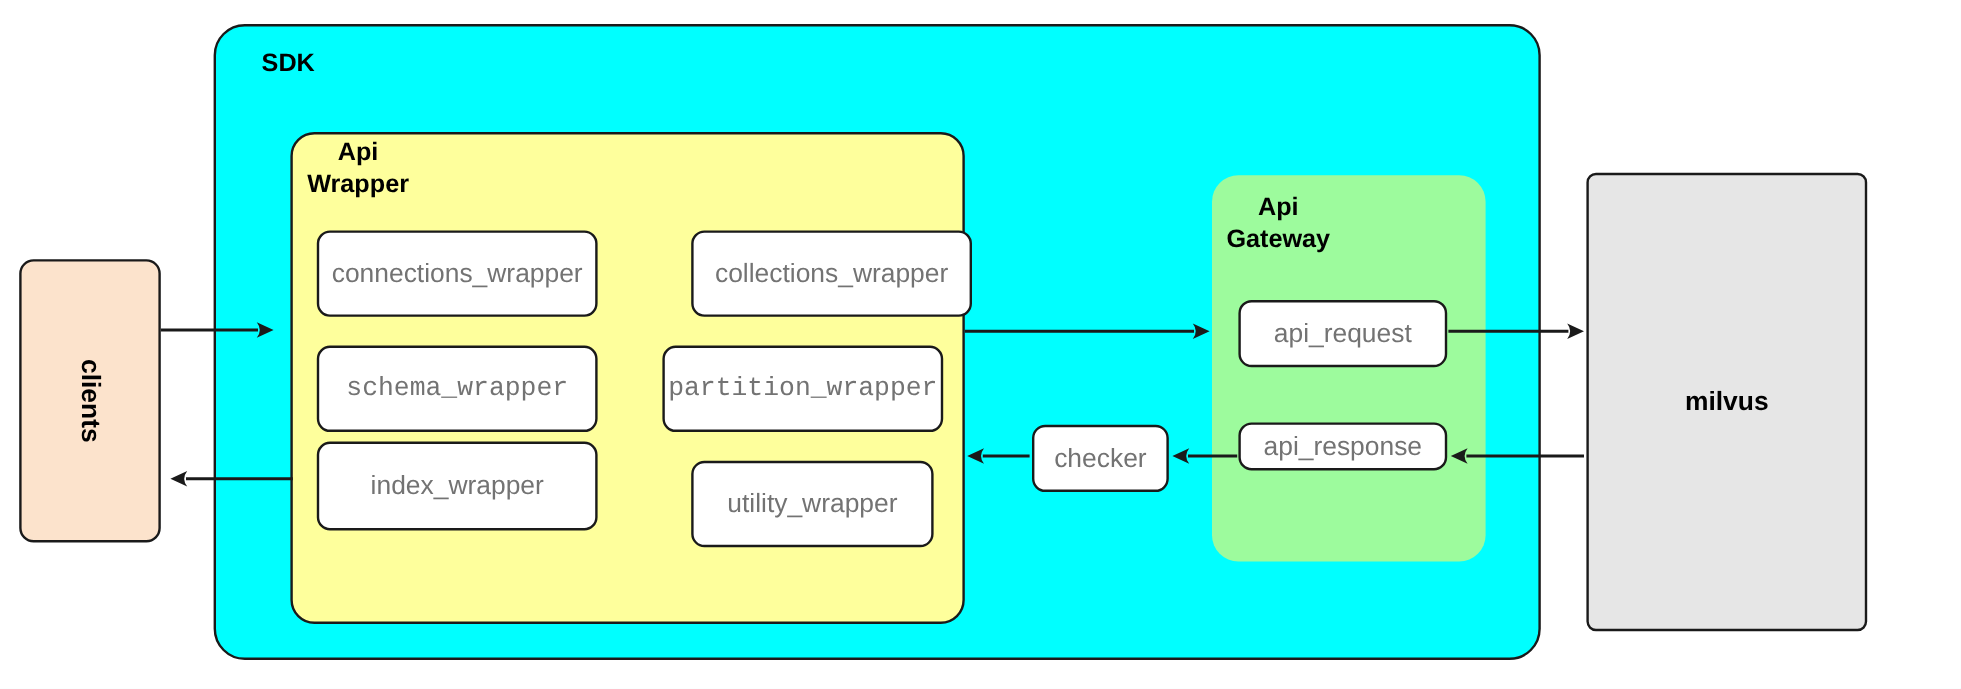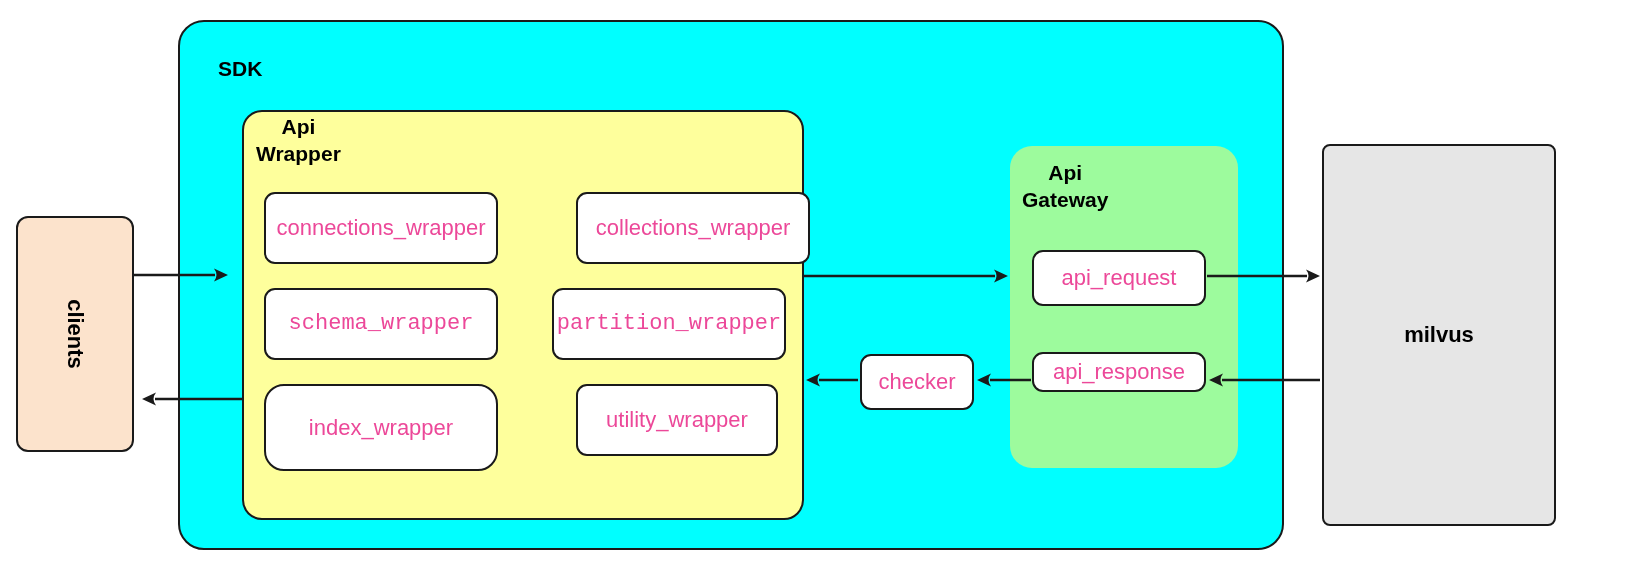--- a/index.html
+++ b/index.html
@@ -43,21 +43,21 @@
     text-align: center;
     white-space: pre-line;
     pointer-events: none;
   }
   .leaf-label {
     position: absolute;
     left: 0; right: 0; top: 50%;
     transform: translateY(-50%);
     text-align: center;
     font-size: 22px;
-    color: #ec4899;
+    color: #737373;
     line-height: 1.1;
   }
   .side-label {
     position: absolute;
     left: 50%; top: 50%;
     font-weight: bold;
     font-size: 22px;
     color: #000000;
     white-space: nowrap;
   }
@@ -84,21 +84,21 @@
     fill: none;
   }
   .arrow-head { fill: #1a1a1a; }
 </style>
 </head>
 <body>
 
 <div id="canvas">
 
   <div class="box sdk-box" style="left: 178px; top: 20px; width: 1106px; height: 530px;"></div>
-  <div class="group-label" style="left: 218px; top: 40px; margin-top: 16px;">SDK</div>
+  <div class="group-label" style="left: 218px; top: 40px;">SDK</div>
 
   <div class="box wrapper-box" style="left: 242px; top: 110px; width: 562px; height: 410px;"></div>
   <div class="group-label" style="left: 256px; top: 114px;">Api
 Wrapper</div>
 
   <div class="box gateway-box noborder" style="left: 1010px; top: 146px; width: 228px; height: 322px;"></div>
   <div class="group-label" style="left: 1022px; top: 160px;">Api
 Gateway</div>
 
   <div id="dynamic-layer">
@@ -113,21 +113,21 @@
       </div>
       <div class="box leaf-box" style="left: 552px; top: 192px; width: 234px; height: 72px; margin-left: 24px;">
         <div class="leaf-label">collections_wrapper</div>
       </div>
       <div class="box leaf-box" style="left: 264px; top: 288px; width: 234px; height: 72px; font-family: Liberation Mono, monospace;">
         <div class="leaf-label">schema_wrapper</div>
       </div>
       <div class="box leaf-box" style="left: 552px; top: 288px; width: 234px; height: 72px; font-family: Liberation Mono, monospace;">
         <div class="leaf-label">partition_wrapper</div>
       </div>
-      <div class="box leaf-box" style="left: 264px; top: 384px; width: 234px; height: 87px; border-radius: 20px;">
+      <div class="box leaf-box" style="left: 264px; top: 368px; width: 234px; height: 74px;">
         <div class="leaf-label">index_wrapper</div>
       </div>
       <div class="box leaf-box" style="left: 576px; top: 384px; width: 202px; height: 72px;">
         <div class="leaf-label">utility_wrapper</div>
       </div>
       <div class="box leaf-box" style="left: 1032px; top: 250px; width: 174px; height: 56px;">
         <div class="leaf-label">api_request</div>
       </div>
       <div class="box leaf-box" style="left: 1032px; top: 352px; width: 174px; height: 40px;">
         <div class="leaf-label">api_response</div>

